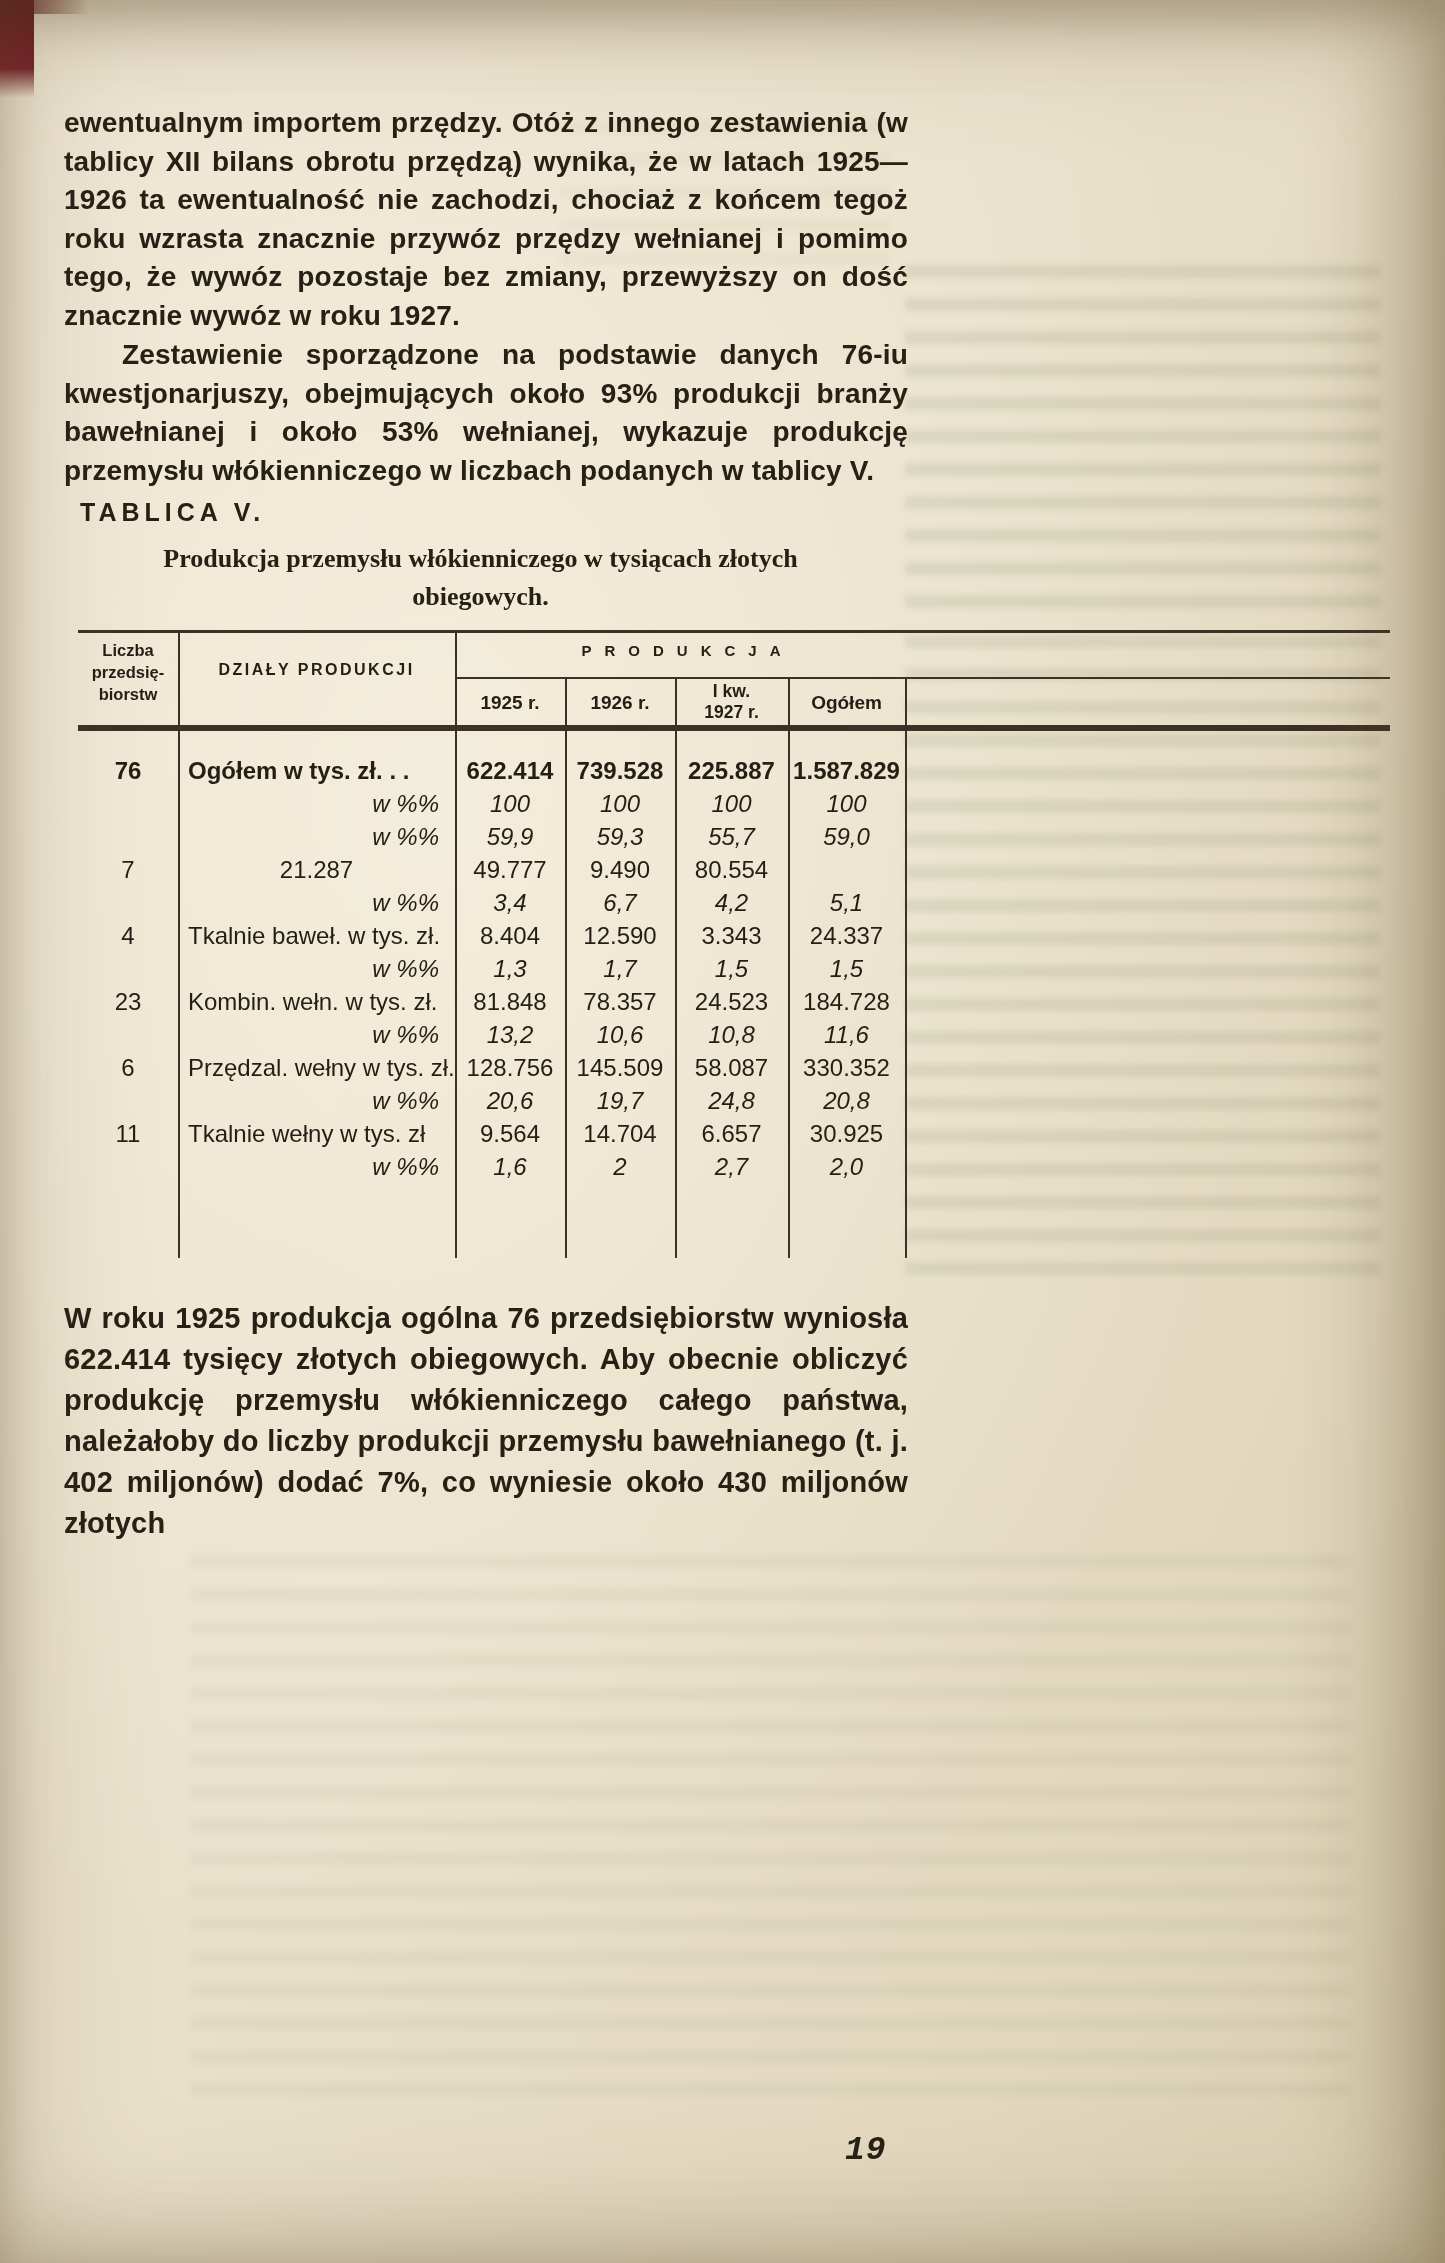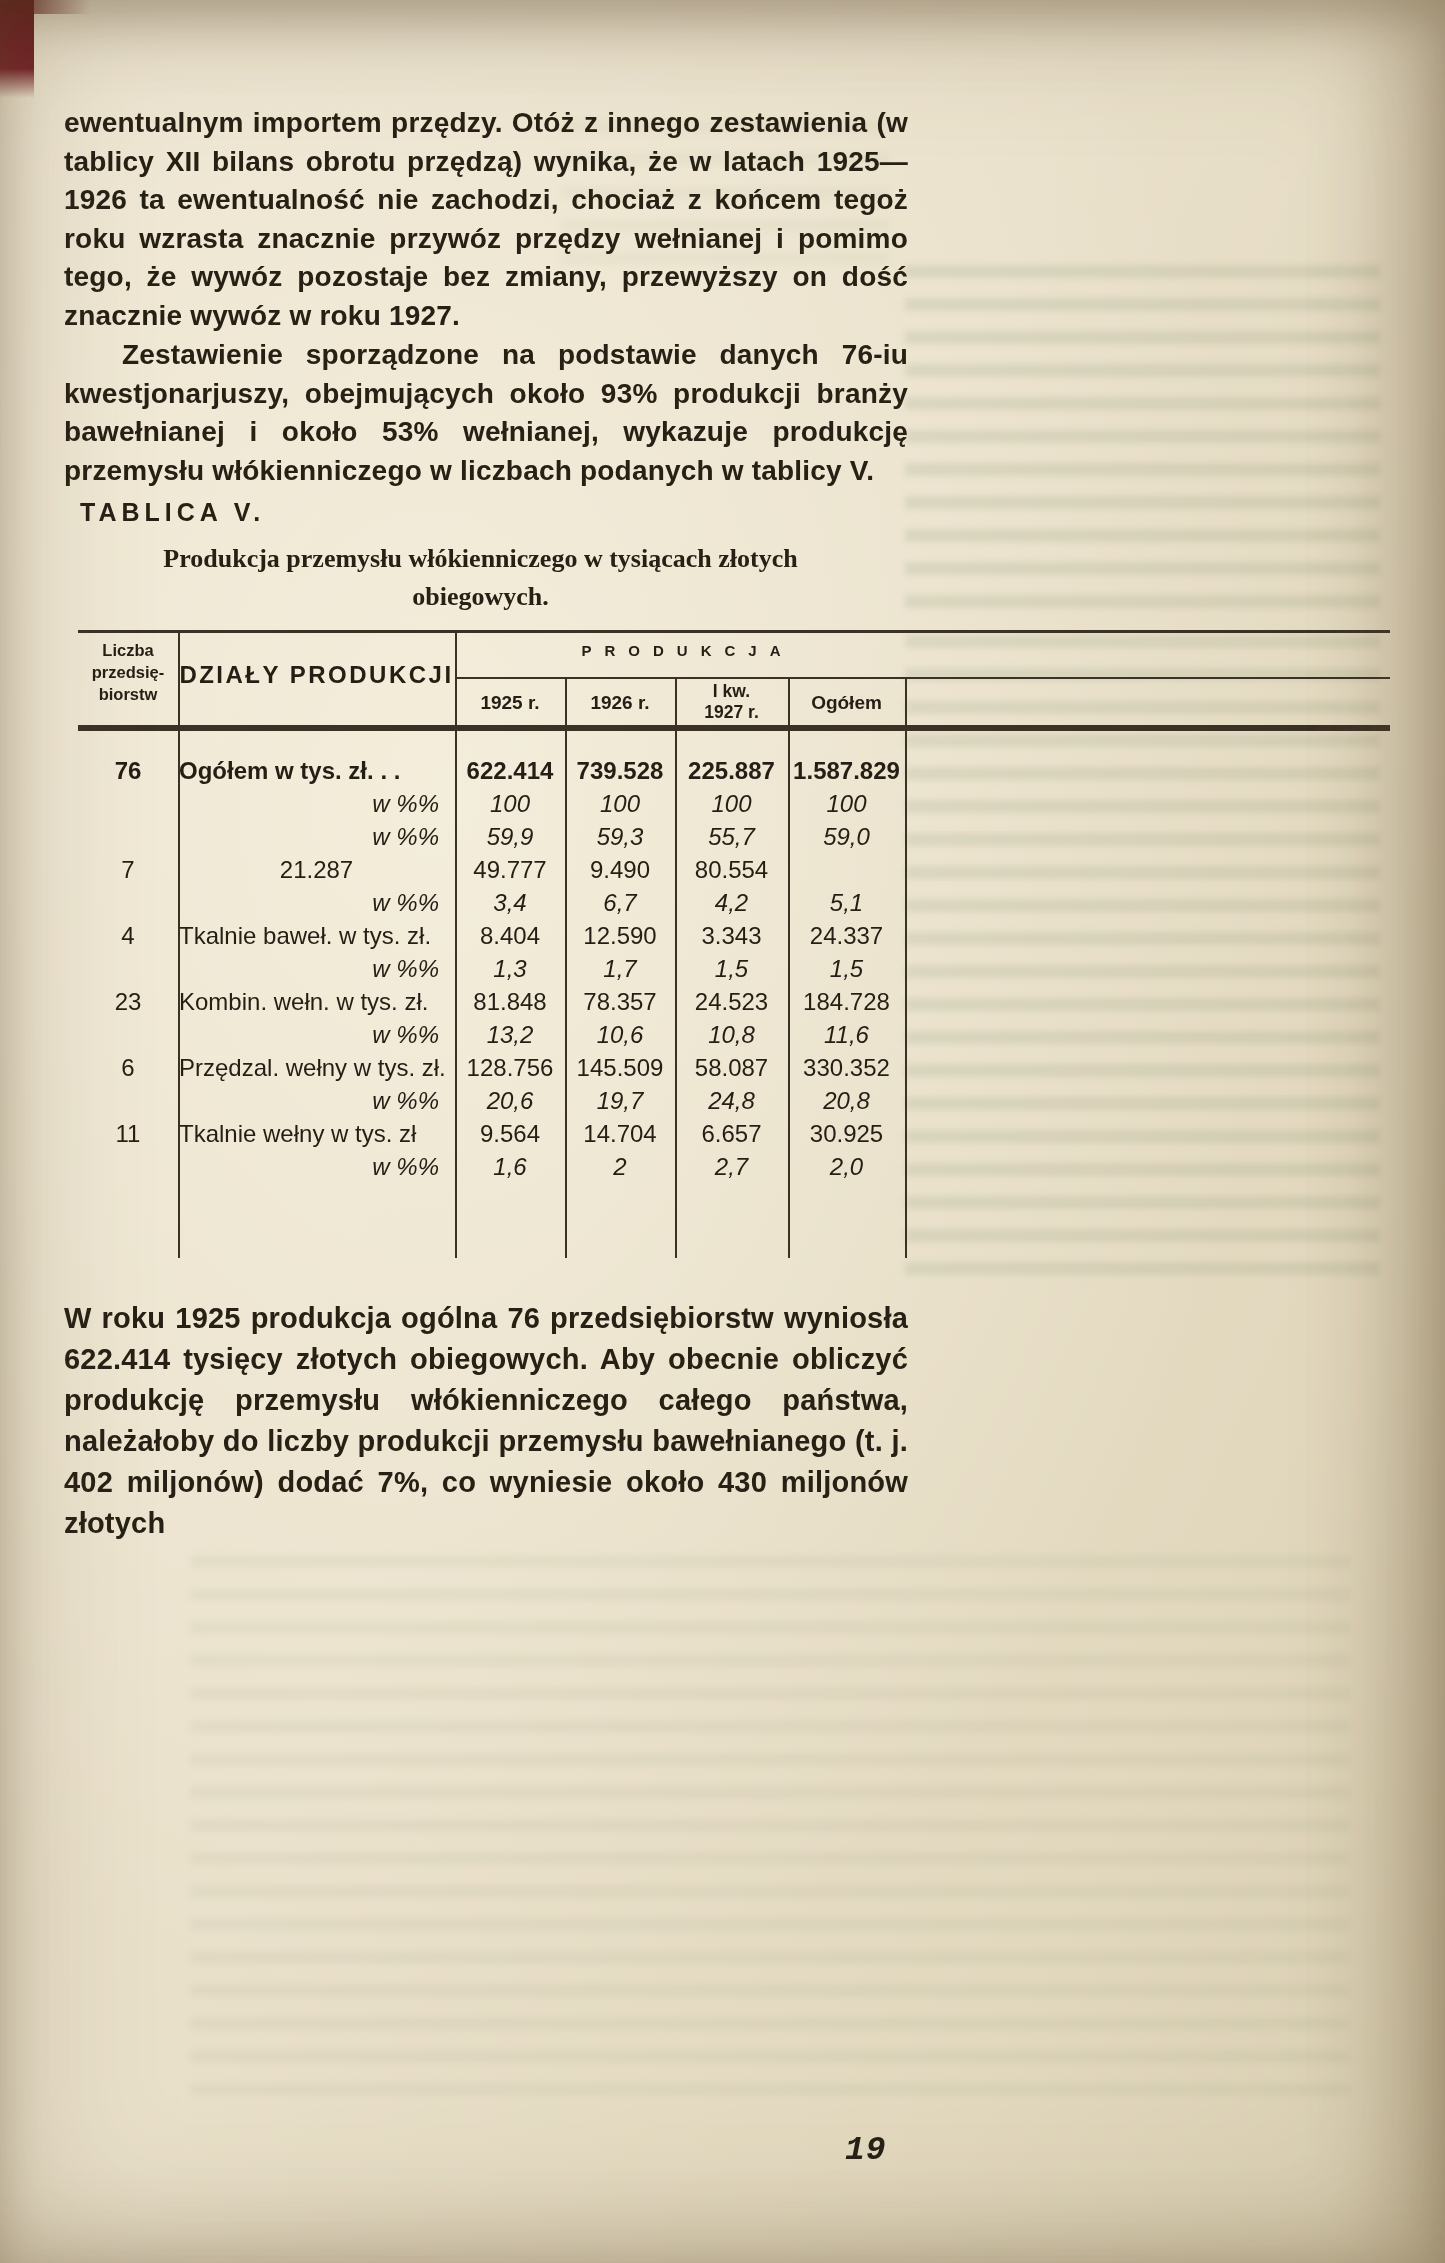--- a/index.html
+++ b/index.html
@@ -57,37 +57,37 @@
   .v1{left:100px;top:3px;bottom:4px;}
   .v2{left:377px;top:3px;bottom:4px;}
   .v3{left:487px;top:49px;bottom:4px;}
   .v4{left:597px;top:49px;bottom:4px;}
   .v5{left:710px;top:49px;bottom:4px;}
   .v6{left:827px;top:49px;bottom:4px;}
 
   .h-col1{position:absolute;left:0;top:9px;width:100px;text-align:center;
     font-size:16.5px;line-height:22px;font-weight:600;white-space:pre-line;}
   .h-col2{position:absolute;left:100px;top:31px;width:277px;text-align:center;
-    font-size:24px;font-weight:700;letter-spacing:2.5px;}
+    font-size:16px;font-weight:700;letter-spacing:2.5px;}
   .h-group{position:absolute;left:377px;top:12px;width:452px;text-align:center;
     font-size:15px;font-weight:700;letter-spacing:13px;text-indent:13px;}
   .h-sub{position:absolute;top:49px;height:46px;display:flex;align-items:center;justify-content:center;
     font-size:19px;font-weight:600;text-align:center;white-space:pre-line;line-height:21px;}
   .hs0{left:377px;width:110px;}
   .hs1{left:487px;width:110px;}
   .hs2{left:597px;width:113px;font-size:17.5px;}
   .hs3{left:710px;width:117px;}
 
   .tbody{position:absolute;left:0;top:124px;width:827px;}
   .trow{display:grid;grid-template-columns:100px 277px 110px 110px 113px 117px;height:33px;align-items:center;
     font-size:24px;font-weight:400;}
   .trow.bold{font-weight:700;}
   .trow.pct{font-style:italic;font-size:24px;}
   .tcell{text-align:center;}
-  .tcell.c1{text-align:left;padding-left:1px;}
+  .tcell.c1{text-align:left;padding-left:10px;}
   .trow.pct .tcell.c1{text-align:right;padding-right:16px;}
 
   .page-number{
     position:absolute;left:845px;top:2132px;
     font-family:Liberation Mono, monospace;font-style:italic;font-weight:700;
     font-size:33px;color:#272015;letter-spacing:1px;
   }
 </style>
 </head>
 <body>

